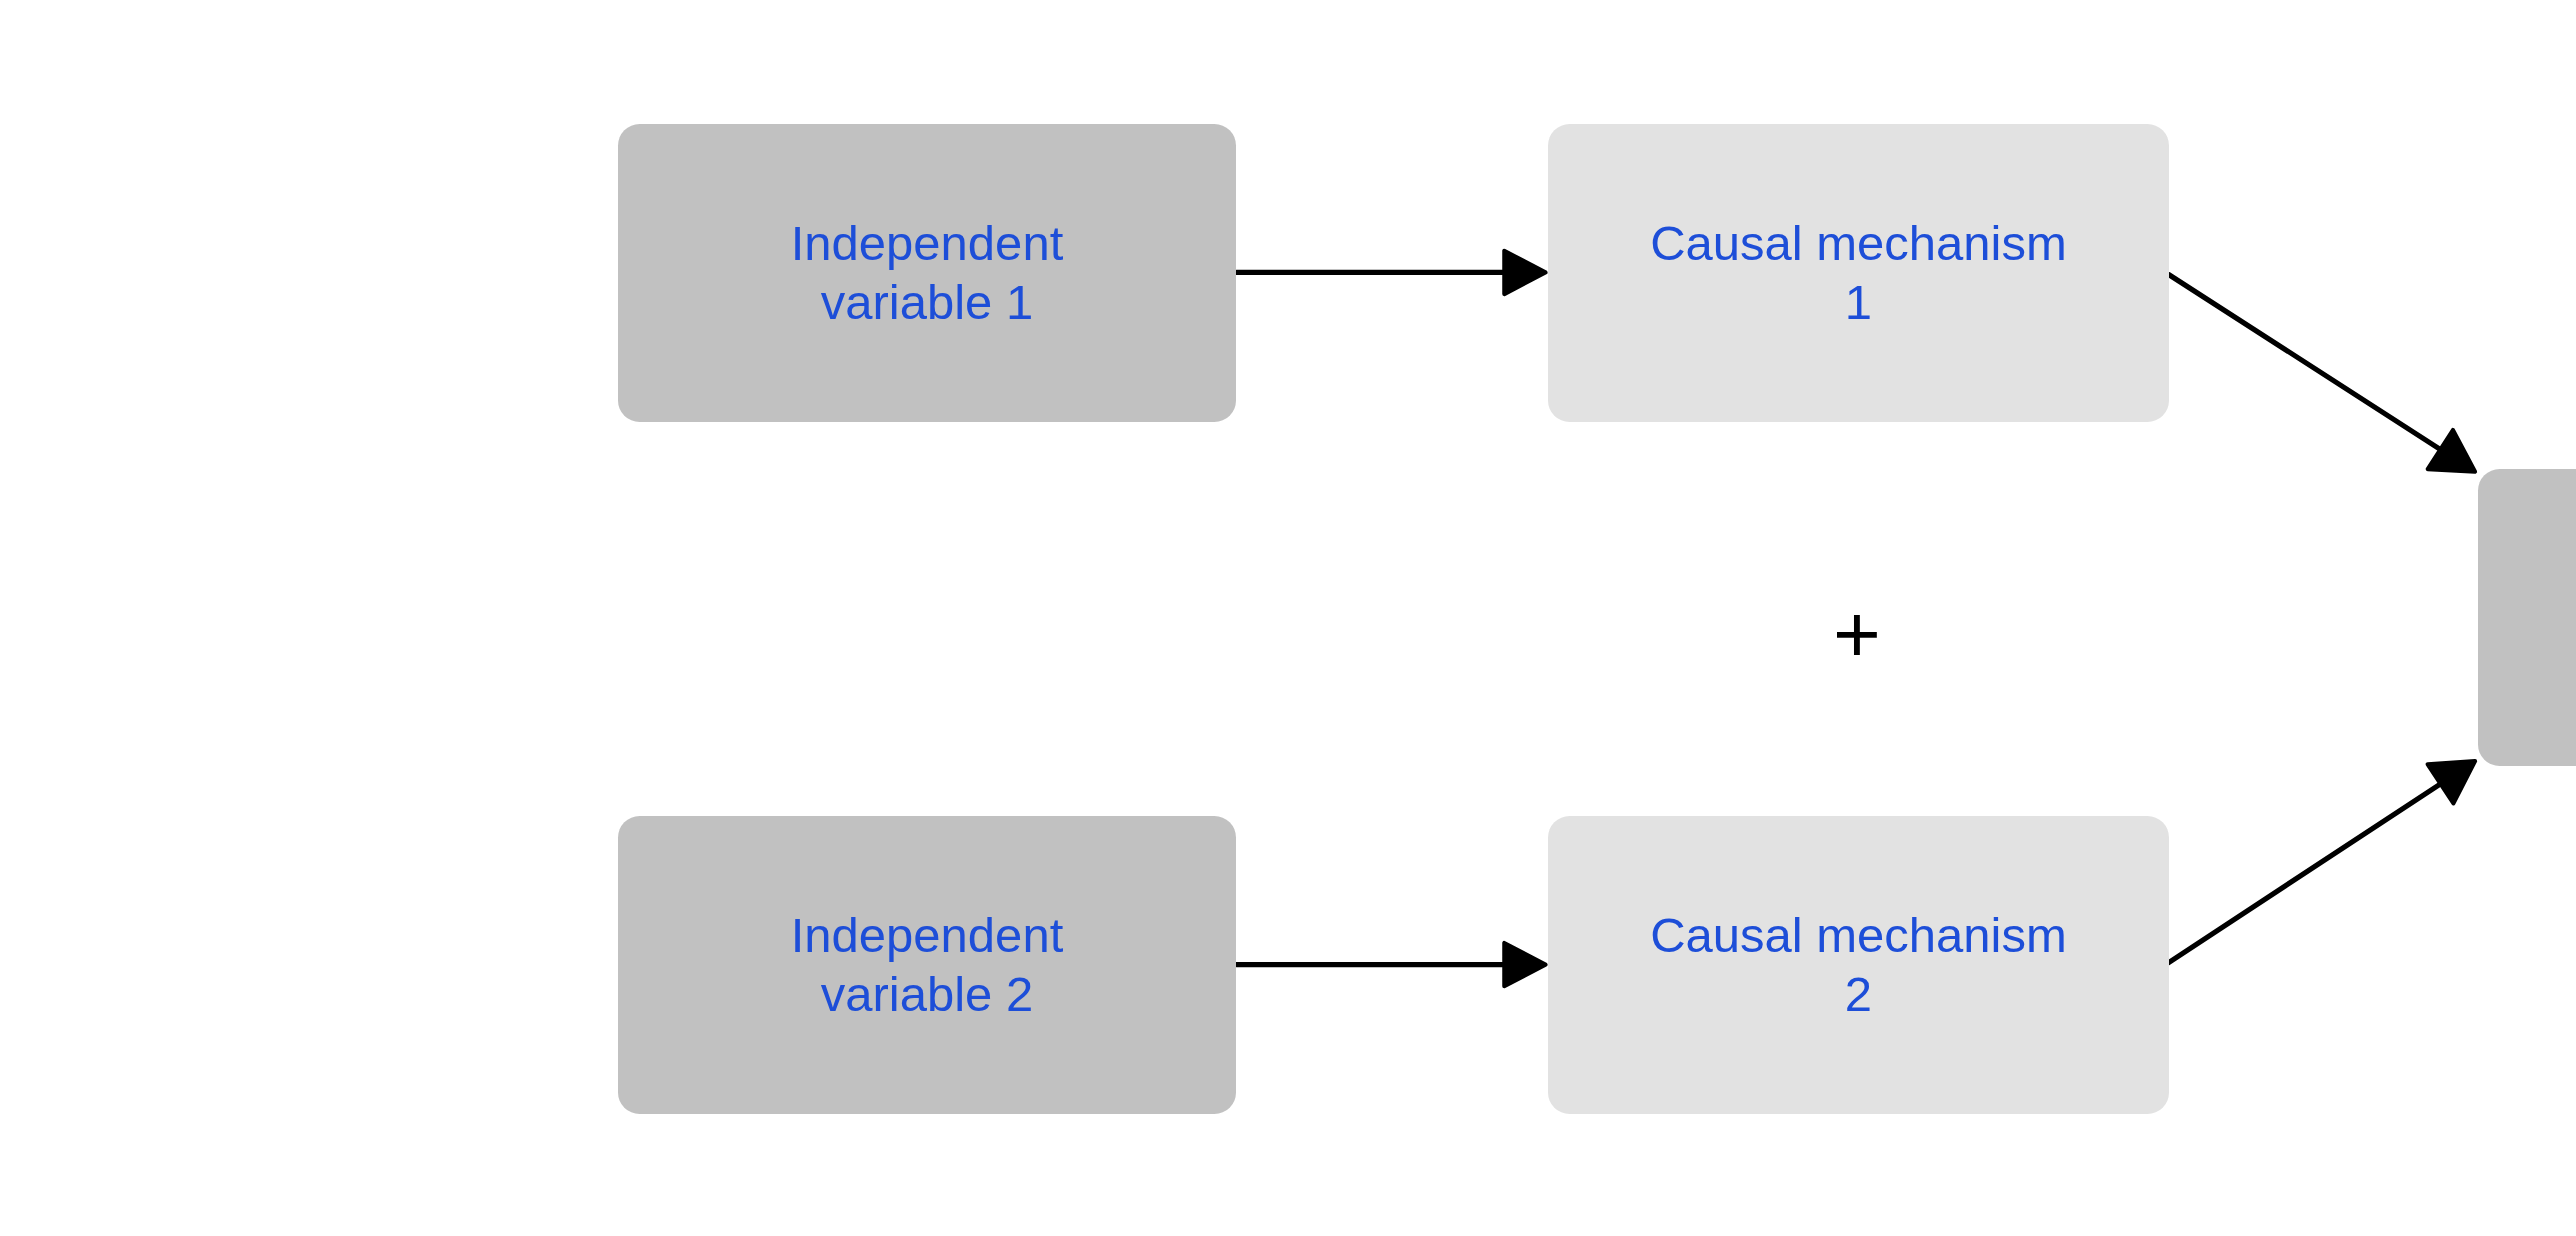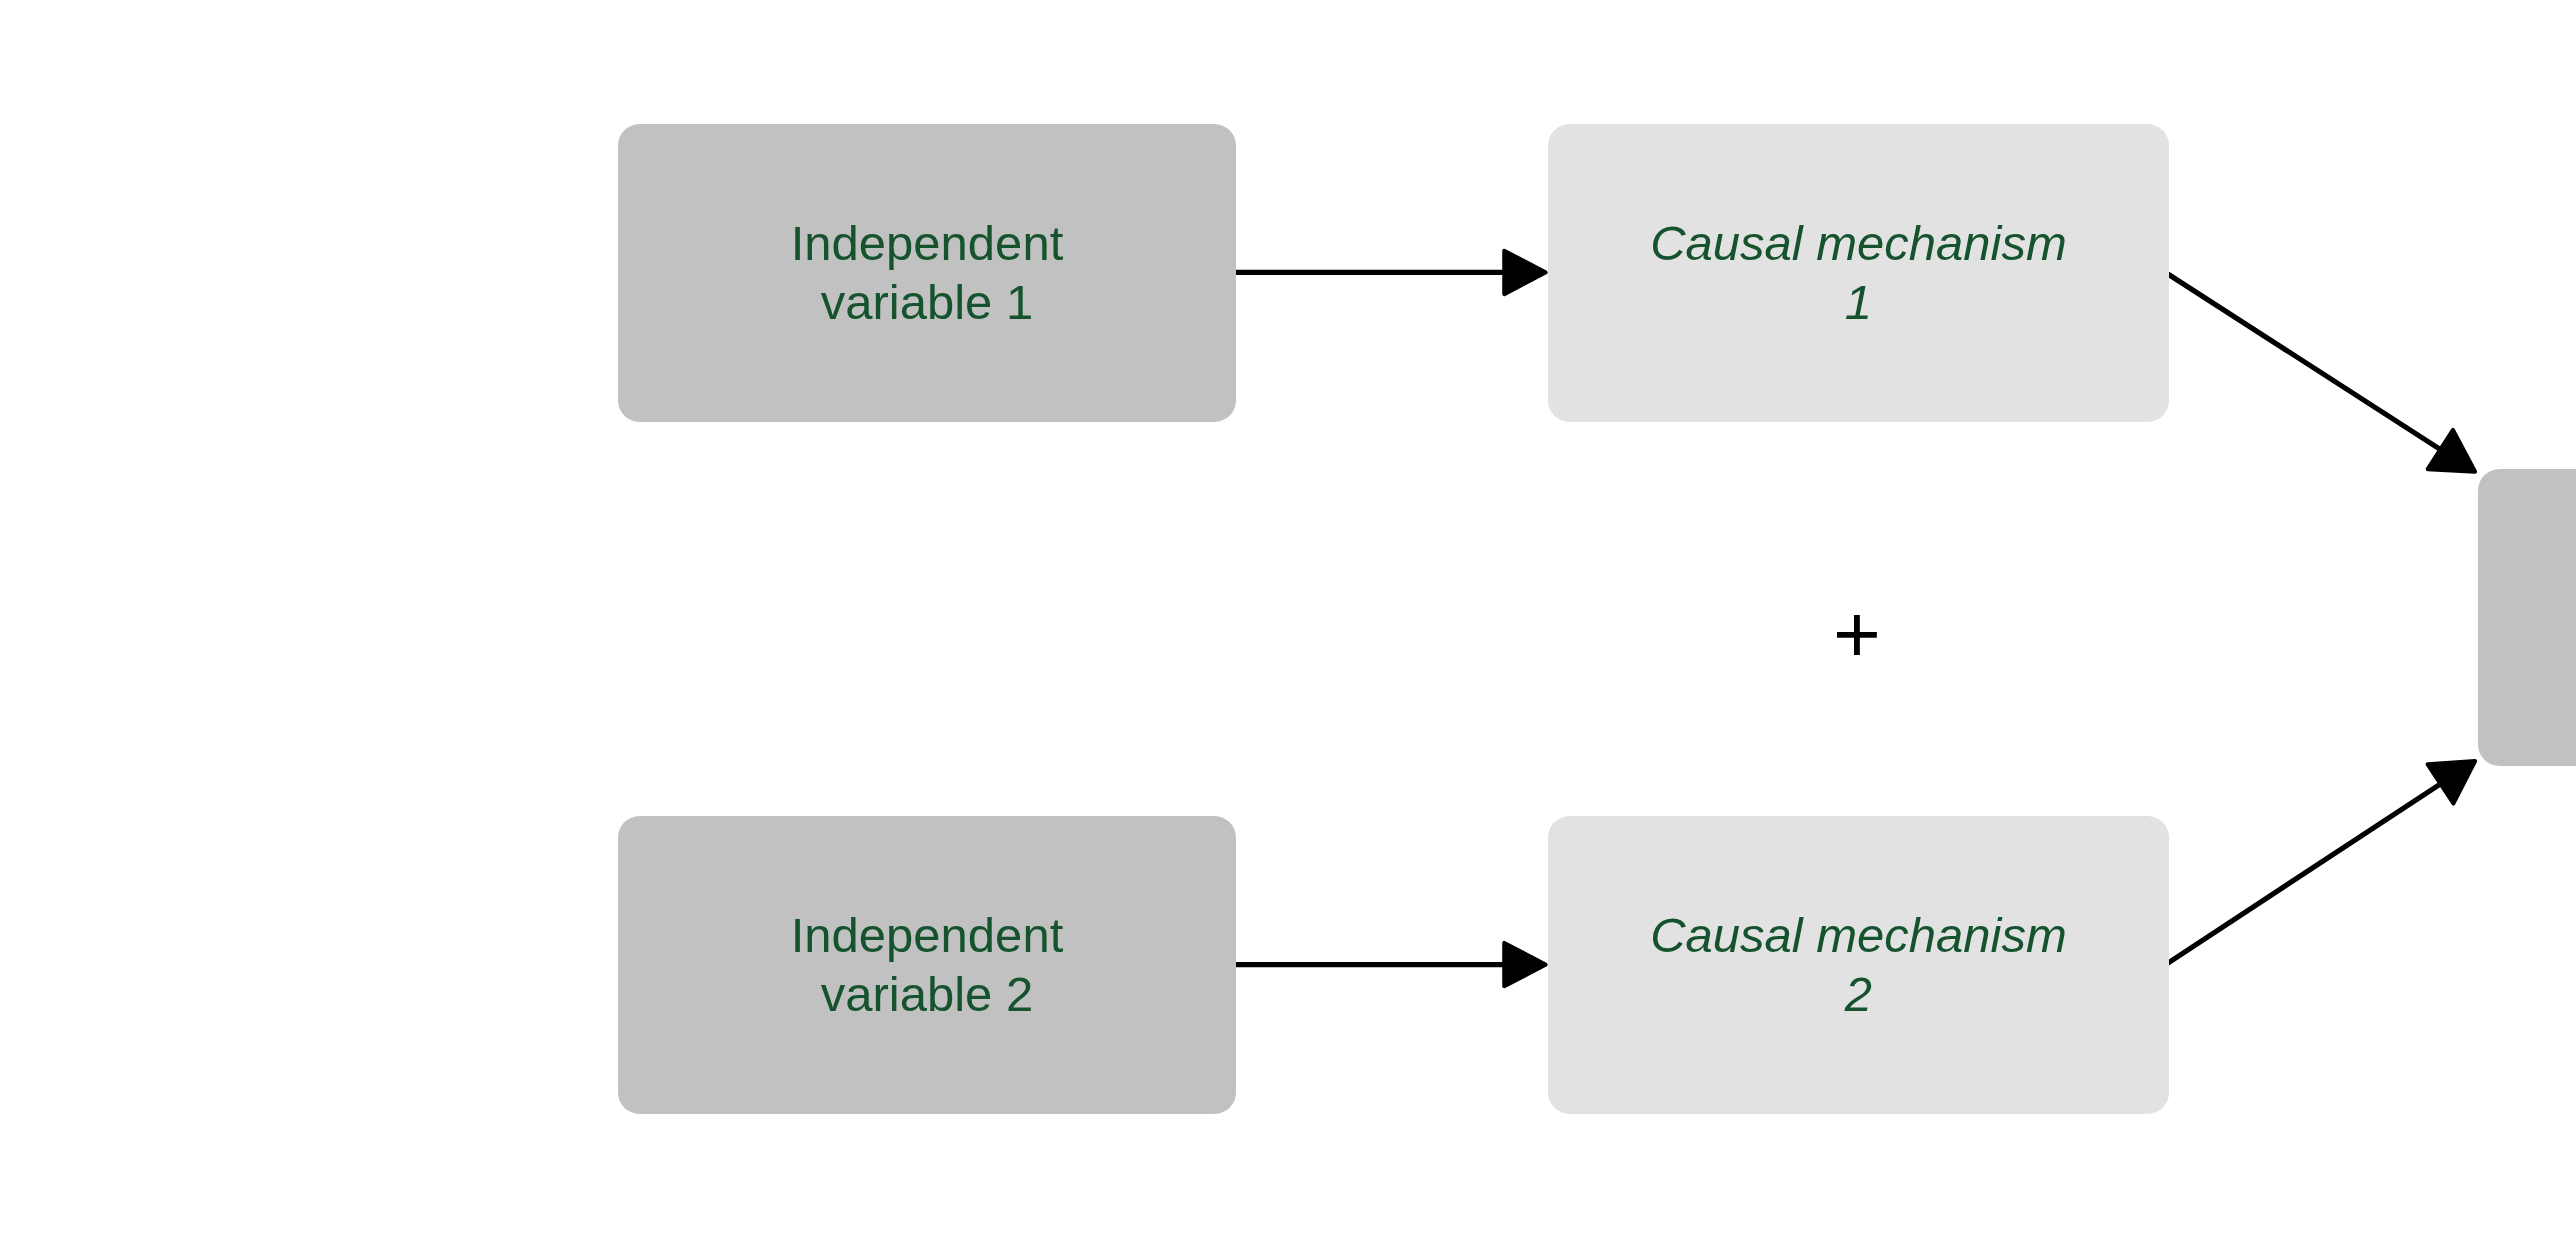--- a/index.html
+++ b/index.html
@@ -21,24 +21,24 @@
     display: flex;
     align-items: center;
     justify-content: center;
     box-sizing: border-box;
   }
   .node .label {
     white-space: pre-line;
     text-align: center;
     font-size: 49px;
     line-height: 1.2;
-    color: #14532d;
+    color: #1d4ed8;
   }
   .node-dark  { background: #c1c1c1; }
-  .node-light { background: #e2e2e2; font-style: italic; }
+  .node-light { background: #e2e2e2; }
 
   #node-iv1 { left: 618px; top: 124px;  width: 618px; height: 298px; }
   #node-cm1 { left: 1548px; top: 124px;  width: 621px; height: 298px; }
   #node-iv2 { left: 618px; top: 816px; width: 618px; height: 298px; }
   #node-cm2 { left: 1548px; top: 816px; width: 621px; height: 298px; }
   #node-dv  { left: 2478px; top: 469px;  width: 622px; height: 297px; }
 
   .plus-operator {
     position: absolute;
     left: 1857px;

